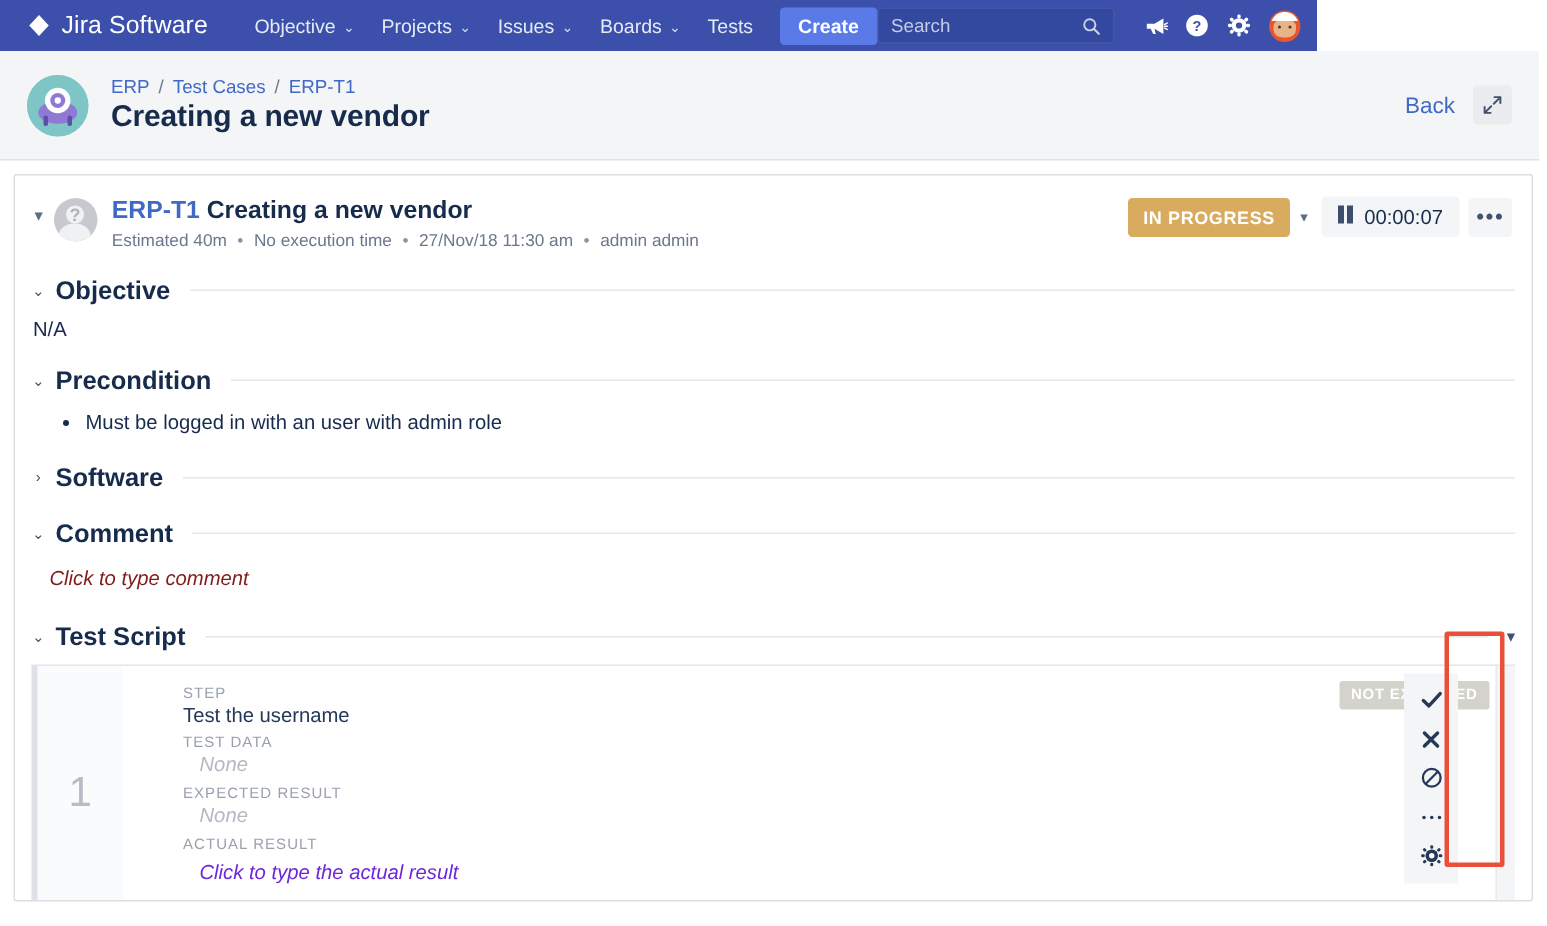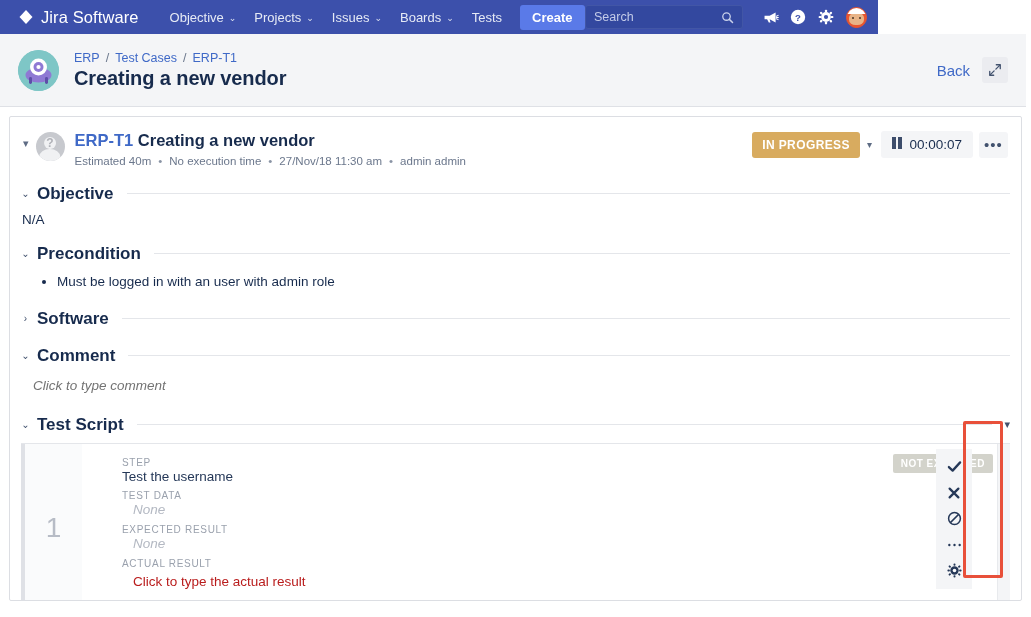--- a/index.html
+++ b/index.html
@@ -118,41 +118,41 @@
   
   .section { padding:0 11px; margin-top:17px; }
   .sec-head { display:flex; align-items:center; gap:7px; }
   .sec-chev { color:#42526e; font-size:10px; cursor:pointer; width:9px; display:flex; justify-content:center; }
   .sec-title { font-size:17px; font-weight:bold; color:#172b4d; white-space:nowrap; }
   .sec-rule { flex:1; height:1px; background:#e4e6ea; margin-left:6px; }
   .sec-body { font-size:13.5px; color:#172b4d; margin-top:8px; padding-left:1px; }
   .sec-body.indent { padding-left:13px; }
   .sec-body ul { list-style:disc; padding-left:23px; }
   .sec-body li { line-height:1.45; }
-  .placeholder-txt { font-style:italic; color:#737373; font-size:13.5px; }
+  .placeholder-txt { font-style:italic; color:#7f1d1d; font-size:13.5px; }
 
   
   .ts-head-wrap { display:flex; align-items:center; gap:7px; }
   .ts-caret { color:#42526e; font-size:11px; cursor:pointer; margin-left:5px; }
   .script-area {
     margin:8px 11px 0 11px; height:170px; background:#fafbfc;
     border-top:1px solid #e4e6ea; position:relative; display:flex;
   }
   .script-leftbar { width:4px; background:#dfe1e6; flex:none; }
   .step-num-col {
     width:57px; flex:none; display:flex; align-items:center; justify-content:center;
     font-size:28px; color:#b7bcc6; font-weight:300;
   }
   .step-body { flex:1; background:#fff; padding:13px 0 0 40px; position:relative; }
   .fld-label {
     font-size:10px; color:#9aa1ad; letter-spacing:.7px; text-transform:uppercase; margin-bottom:1px;
   }
   .fld-value { font-size:13.5px; color:#253858; margin-bottom:6px; }
   .fld-value.none { color:#b3b8c2; font-style:italic; padding-left:11px; margin-bottom:7px; }
-  .fld-value.actual { color:#b91c1c; padding-left:11px; margin-top:5px; }
+  .fld-value.actual { color:#6d28d9; font-style:italic; padding-left:11px; margin-top:5px; }
   .not-exec-badge {
     position:absolute; right:17px; top:10px;
     background:#d3d3cb; color:#fff; font-size:10px; font-weight:bold;
     letter-spacing:.5px; padding:4px 8px; border-radius:2px;
   }
   .action-col {
     position:absolute; right:38px; top:5px; width:36px;
     display:flex; flex-direction:column; align-items:center; gap:0px;
     background:#f4f5f7; padding:5px 0;
   }

